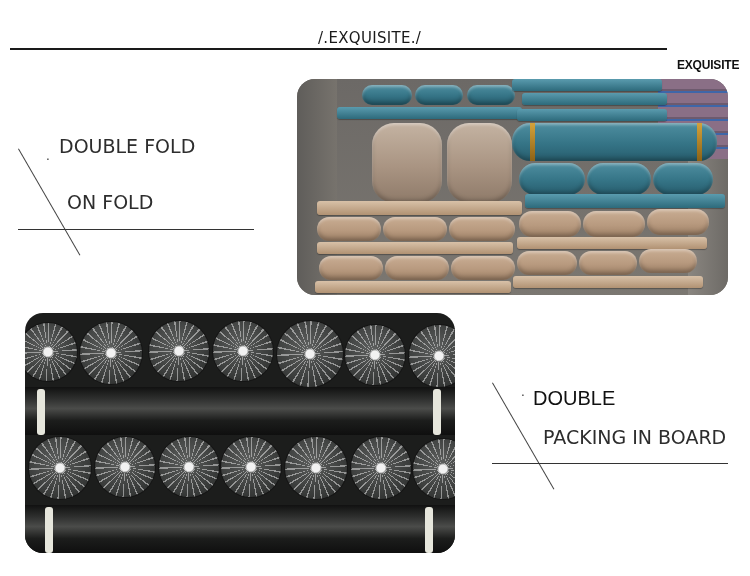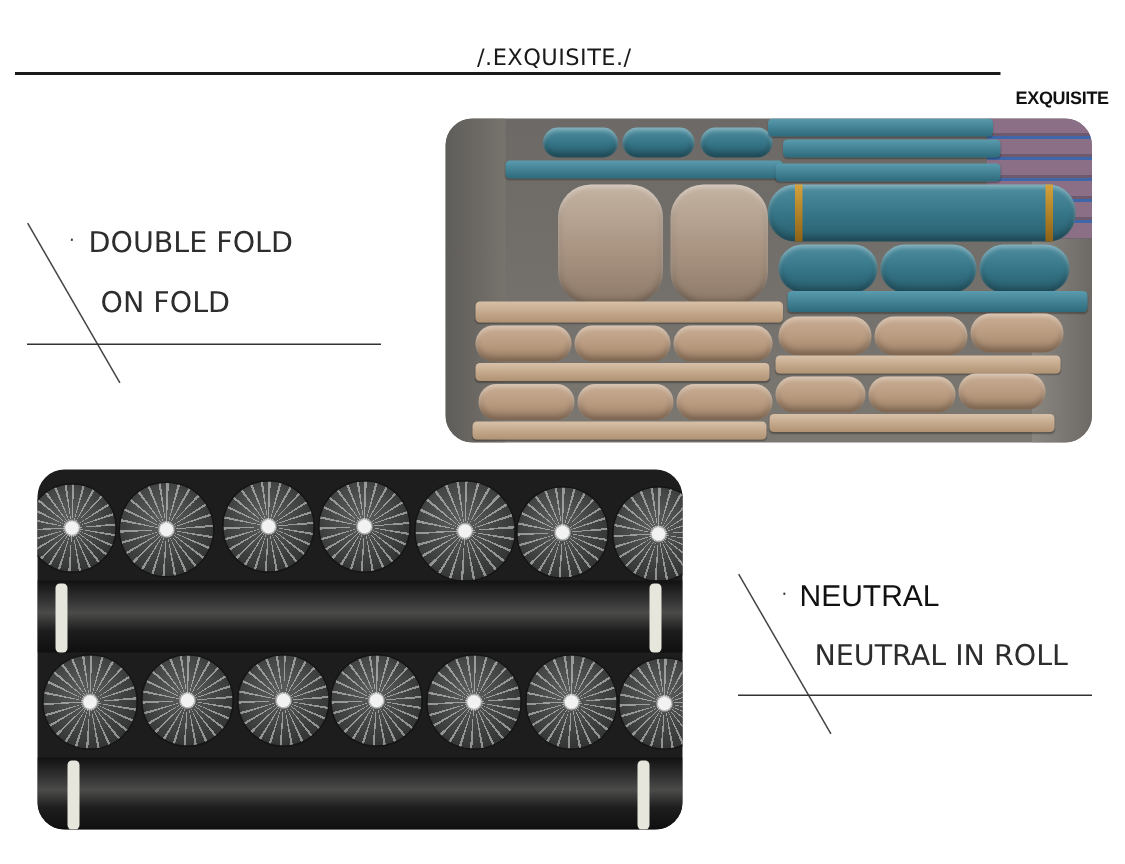--- a/index.html
+++ b/index.html
@@ -57,30 +57,30 @@
 <body>
 
 <div class="header-line"></div>
 <div class="header-title">/.EXQUISITE./</div>
 <div class="header-tag">EXQUISITE</div>
 
 <div class="caption cap-board" style="left:0;top:0;">
   <div class="diag" style="left:18px;top:149px;height:123px;transform:rotate(-30deg);"></div>
   <div class="hline" style="left:18px;top:229px;width:236px;"></div>
   <span class="bullet" style="left:46px;top:153px;">·</span>
-  <span class="line1" style="left:59px;top:151px;">DOUBLE FOLD</span>
+  <span class="line1" style="left:59px;top:135px;">DOUBLE FOLD</span>
   <span class="line2" style="left:67px;top:191px;">ON  FOLD</span>
 </div>
 
 <div class="caption cap-neutral" style="left:0;top:0;">
   <div class="diag" style="left:492px;top:383px;height:123px;transform:rotate(-30deg);"></div>
   <div class="hline" style="left:492px;top:463px;width:236px;"></div>
   <span class="bullet" style="left:521px;top:389px;">·</span>
-  <span class="line1" style="left:533px;top:387px;">NEUTRAL</span>
-  <span class="line2" style="left:543px;top:426px;">NEUTRAL IN ROLL</span>
+  <span class="line1" style="left:533px;top:387px;">DOUBLE</span>
+  <span class="line2" style="left:543px;top:426px;">PACKING IN BOARD</span>
 </div>
 
 <div class="photo photo-board">
   <div class="floor"></div>
   <div class="floor-r"></div>
   <div class="purple-stack"></div>
 
   <div class="bolt teal" style="left:65px;top:6px;width:50px;height:20px;"></div>
   <div class="bolt teal" style="left:118px;top:6px;width:48px;height:20px;"></div>
   <div class="bolt teal" style="left:170px;top:6px;width:48px;height:20px;"></div>

